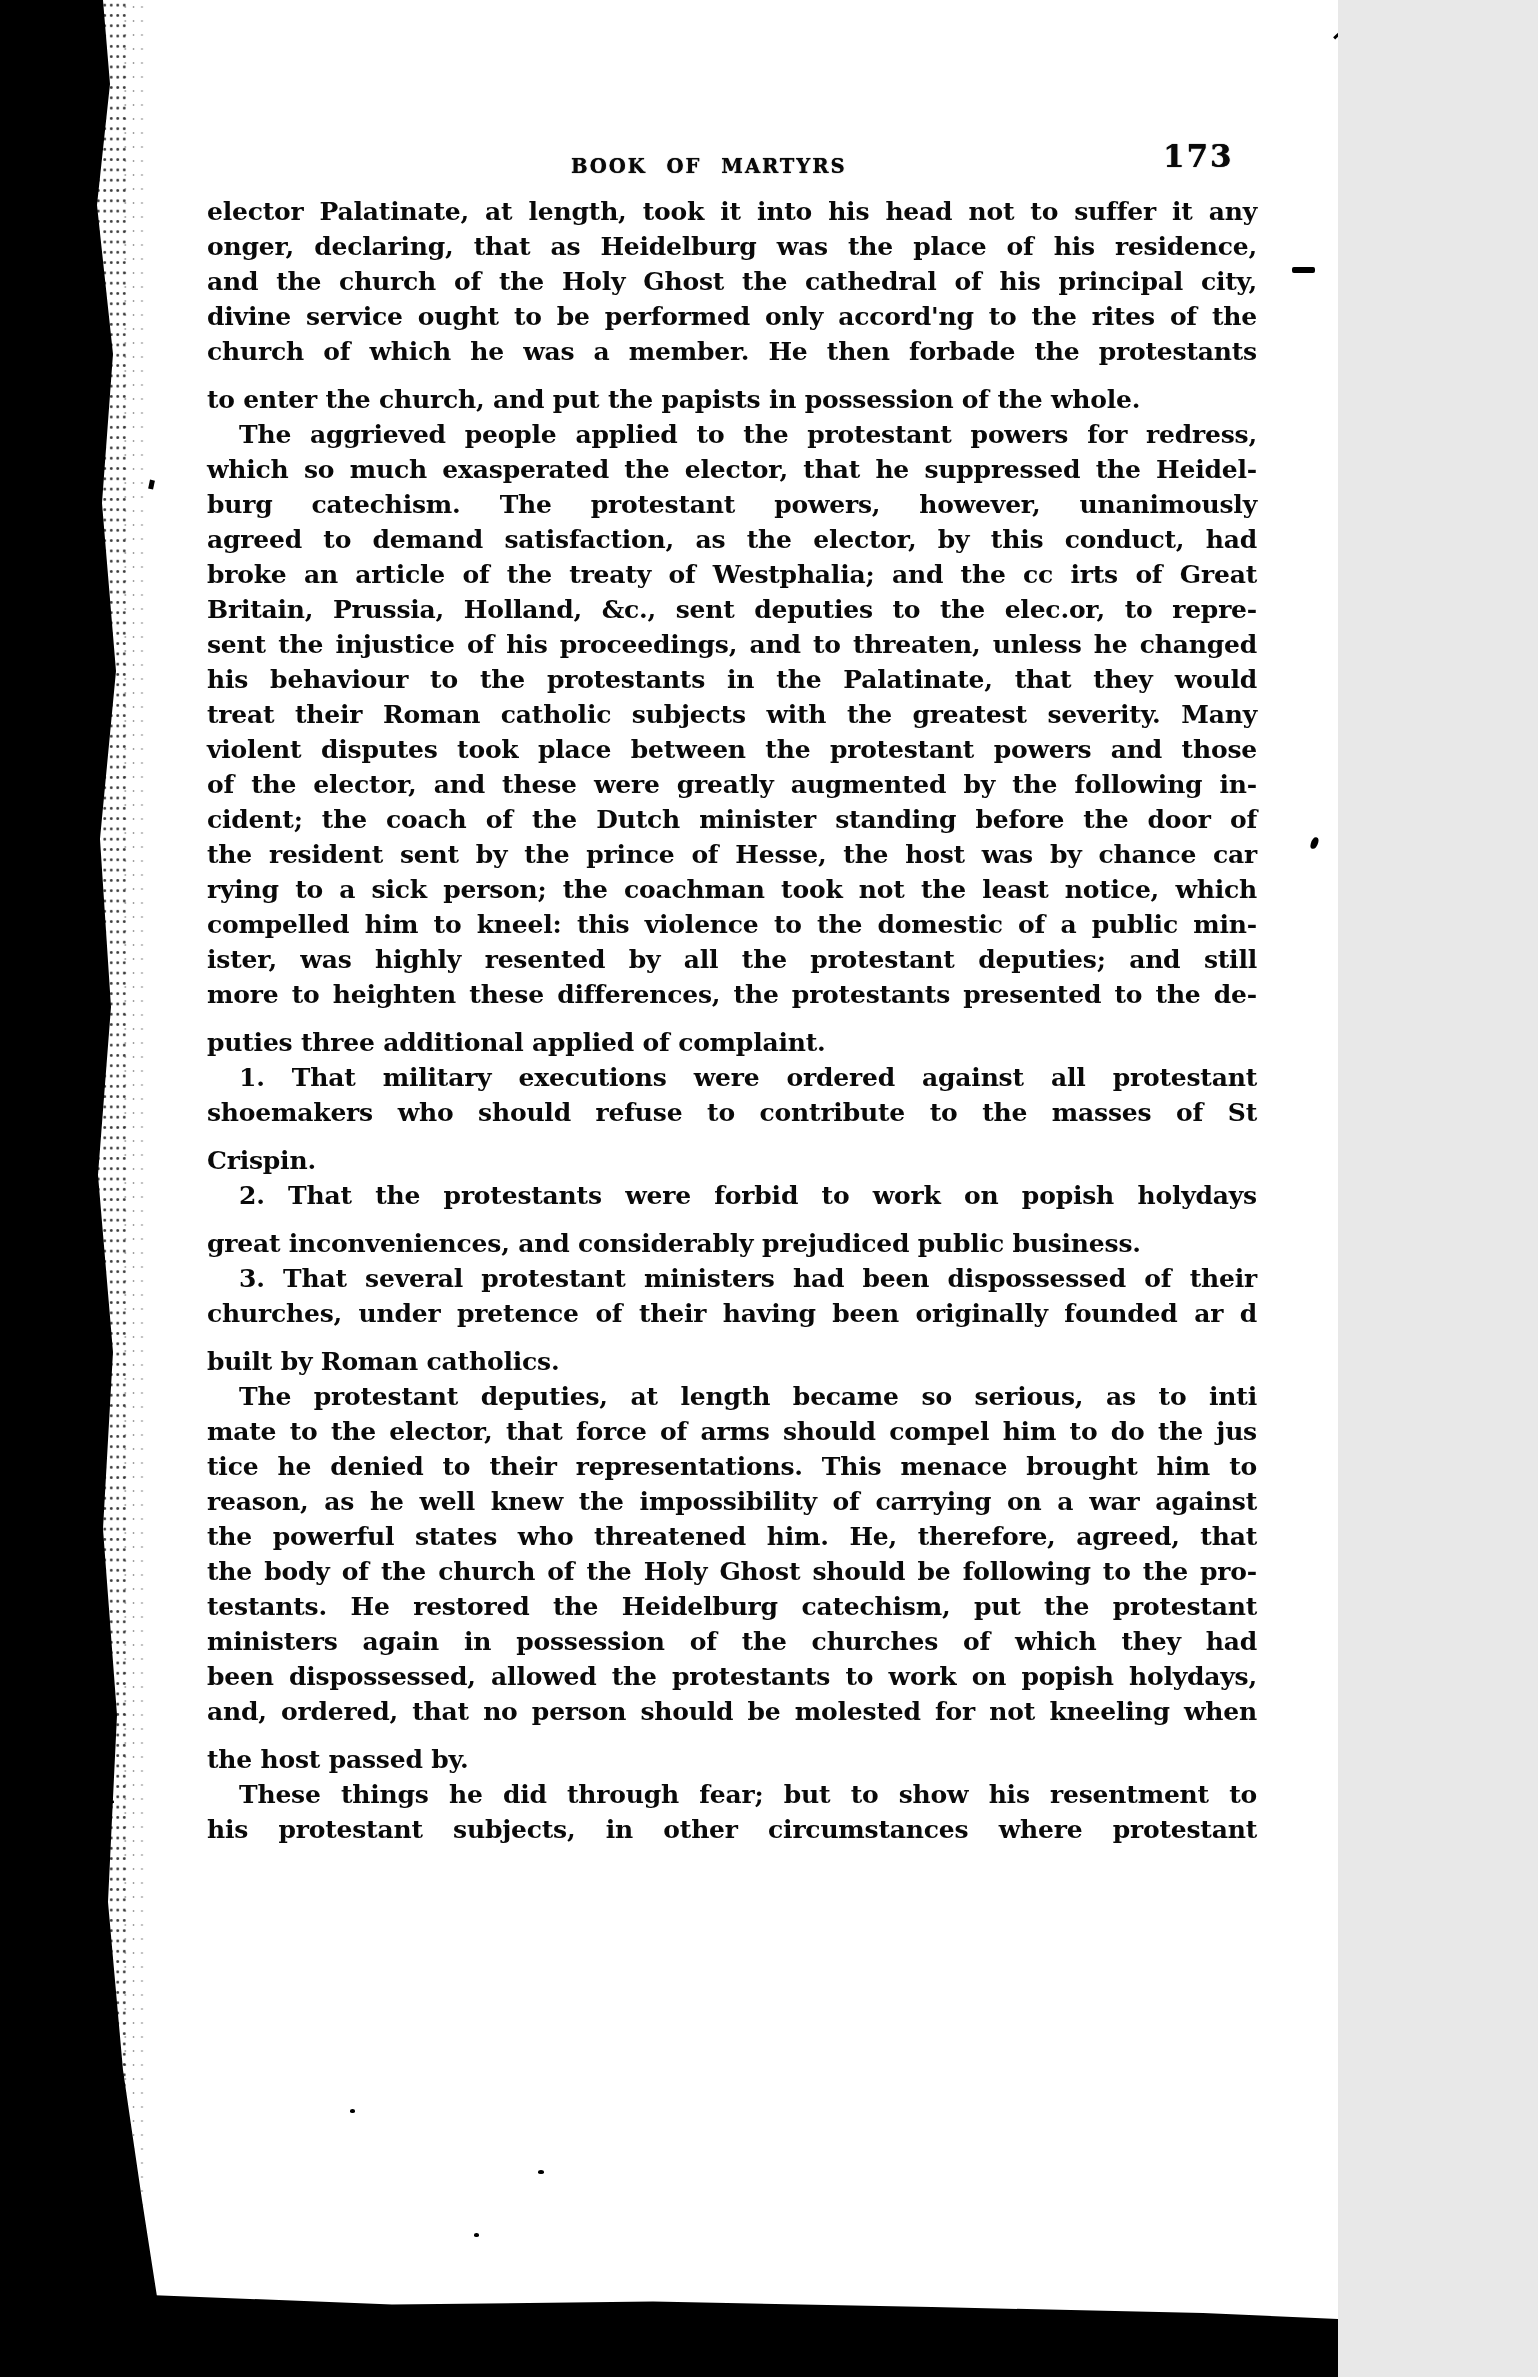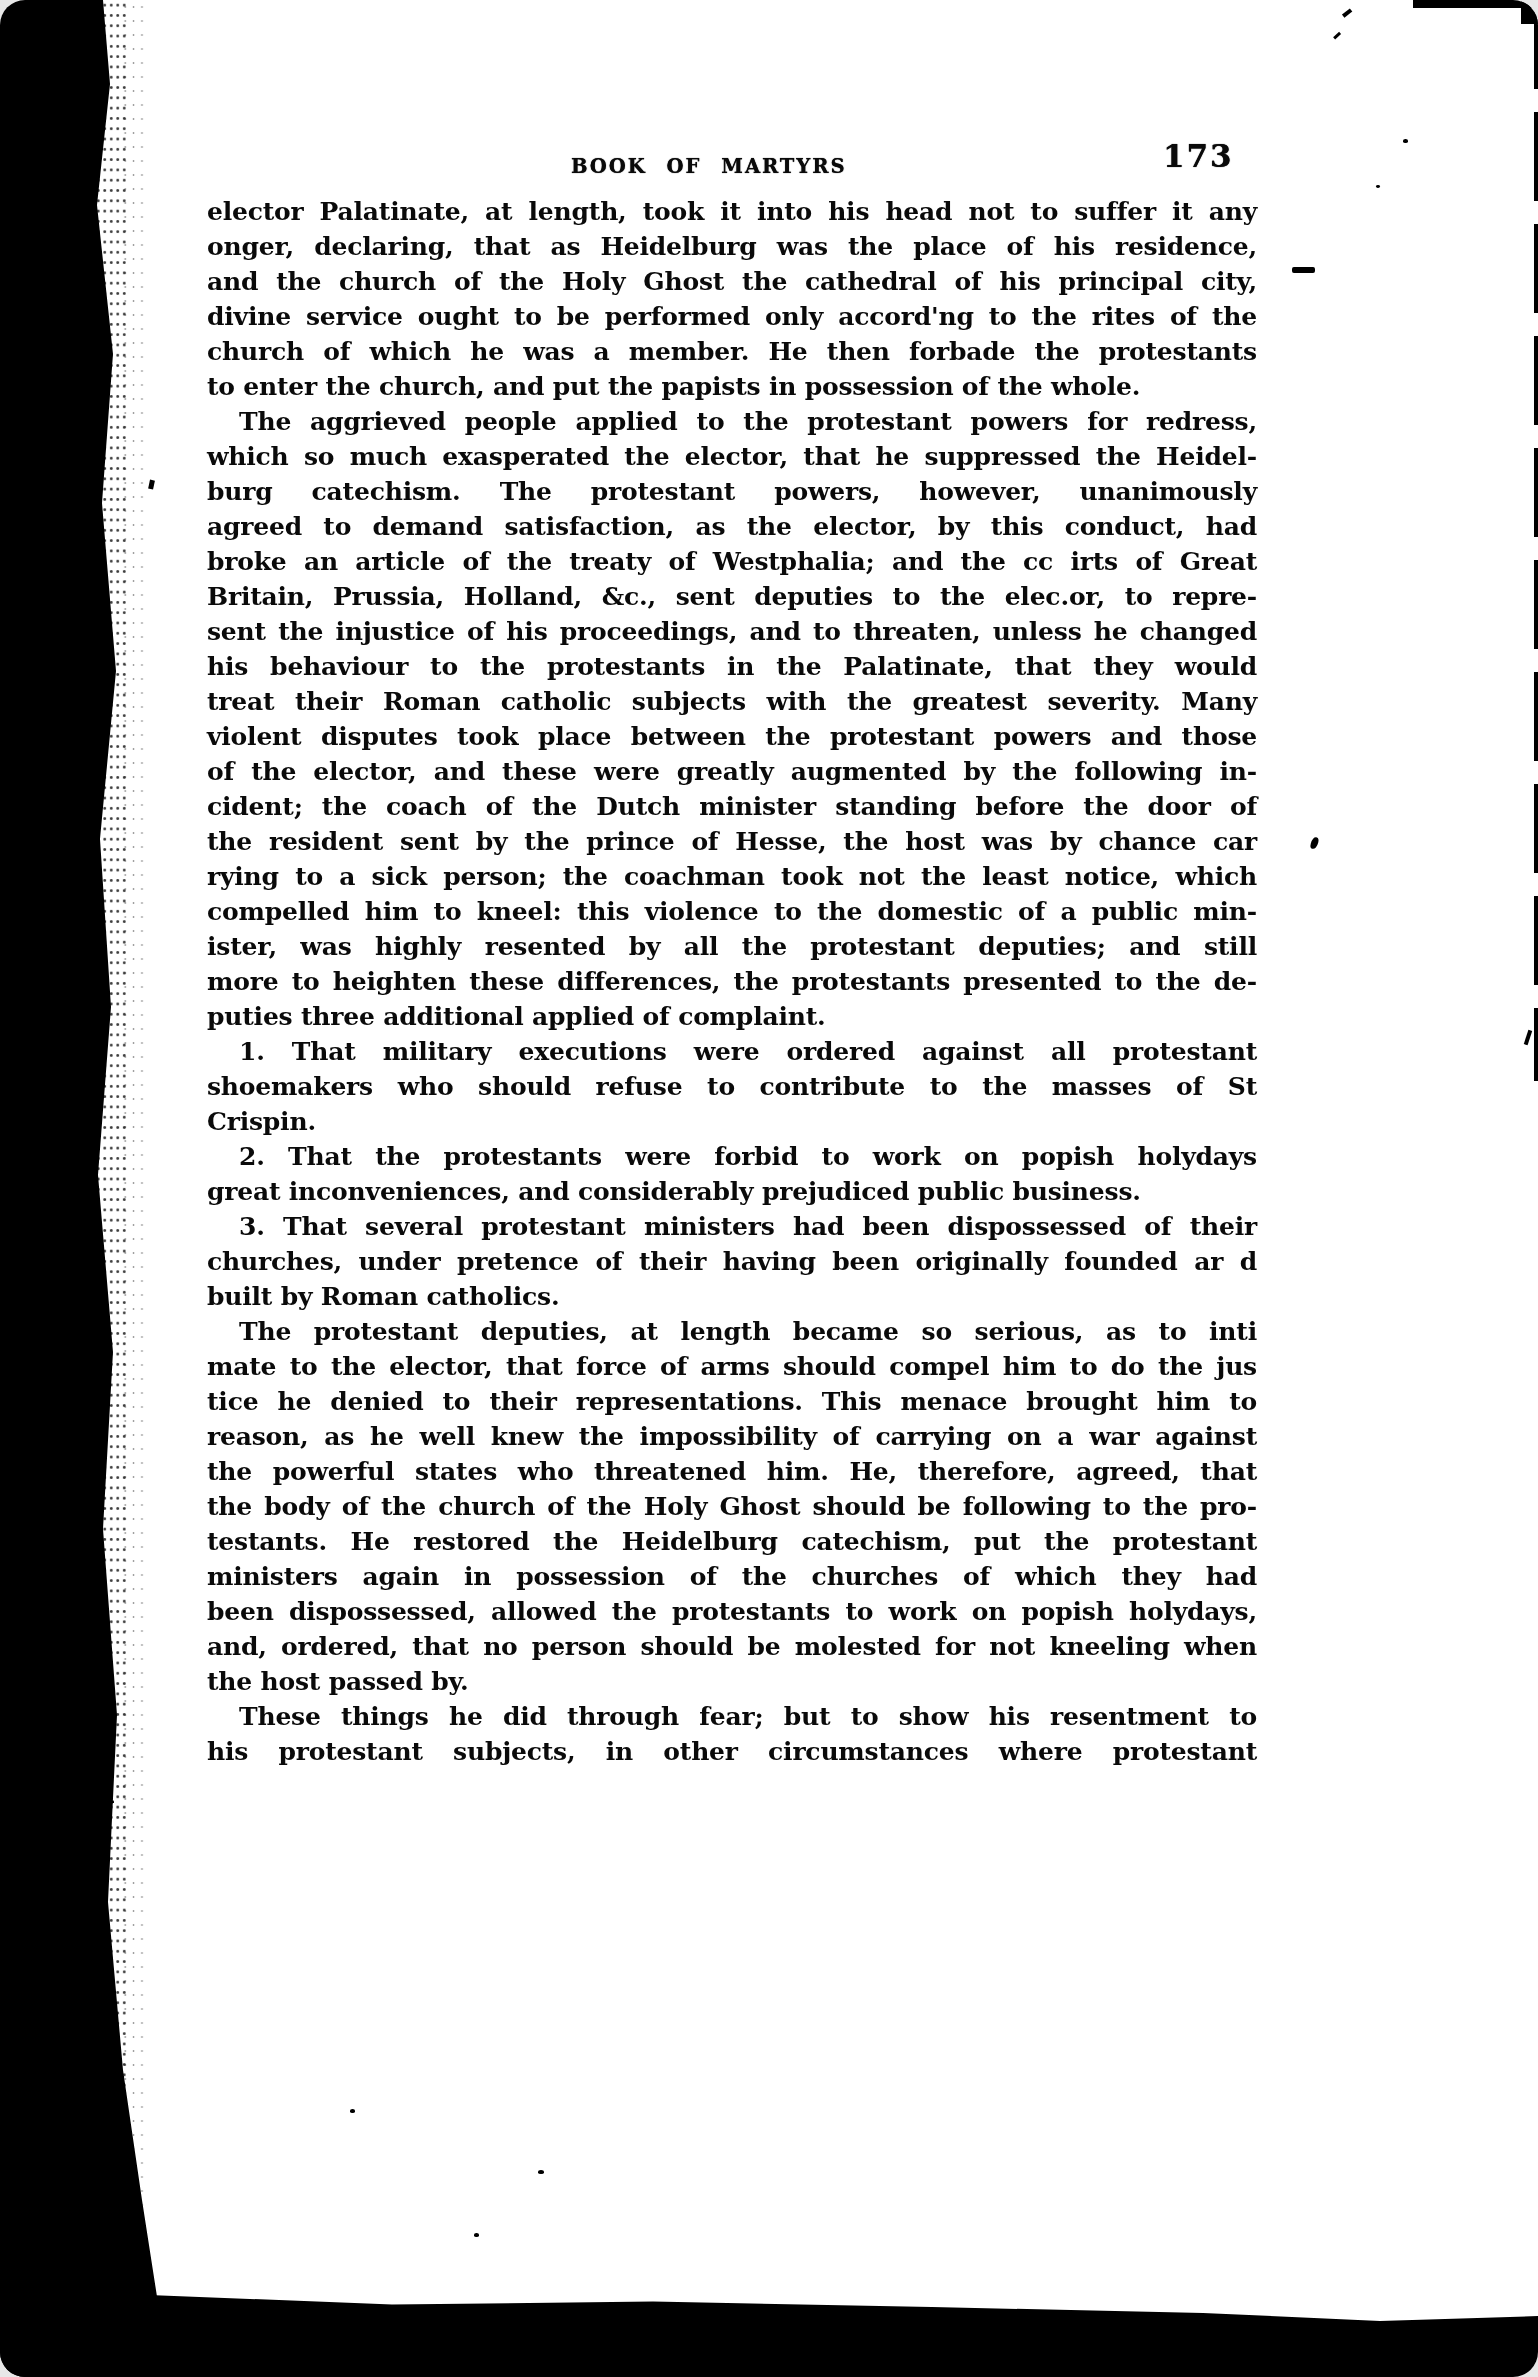--- a/index.html
+++ b/index.html
@@ -1,20 +1,19 @@
 <!DOCTYPE html>
 <html style="font-size:15px"><head>
 <meta charset="utf-8">
 <style>
   html,body{margin:0;padding:0;background:#e8e8e8;}
   .page{
-    position:relative;width:1538px;height:2377px;background:#ffffff;
+    position:relative;width:1338px;height:2377px;background:#ffffff;
     overflow:hidden;color:#0a0a0a;
     font-family:"DejaVu Serif","Liberation Serif",serif;
-    border-radius:25px;
   }
   
   .gutter{
     position:absolute;left:0;top:0;width:168px;height:2377px;background:#000;
     clip-path:polygon(0 0,103px 0,110px 84px,97px 205px,113px 354px,102px 503px,
       116px 671px,100px 839px,111px 1007px,98px 1175px,113px 1352px,103px 1529px,
       117px 1715px,108px 1902px,123px 2070px,142px 2200px,158px 2303px,163px 2377px,0 2377px);
   }
   .gut-speck1{position:absolute;left:82px;top:0;width:45px;height:2377px;
     background:radial-gradient(circle,#000 1.2px,transparent 1.5px);
@@ -58,21 +57,21 @@
   
   .textblock{
     position:absolute;top:194px;left:207px;width:1050px;
     font-size:25px;font-weight:bold;line-height:35px;letter-spacing:-0.2px;
   }
   .para{margin:0;}
   .ln{
     text-align:justify;text-align-last:justify;
     white-space:normal;
   }
-  .ln.end{text-align-last:left;}
+  .ln.end{text-align-last:left;margin-top:13px;}
   .ln.ind{padding-left:32px;}
 </style>
 </head>
 <body>
 
 <div class="page">
 
   <div class="gutter"></div>
   <div class="gut-speck1"></div>
   <div class="gut-speck2"></div>

